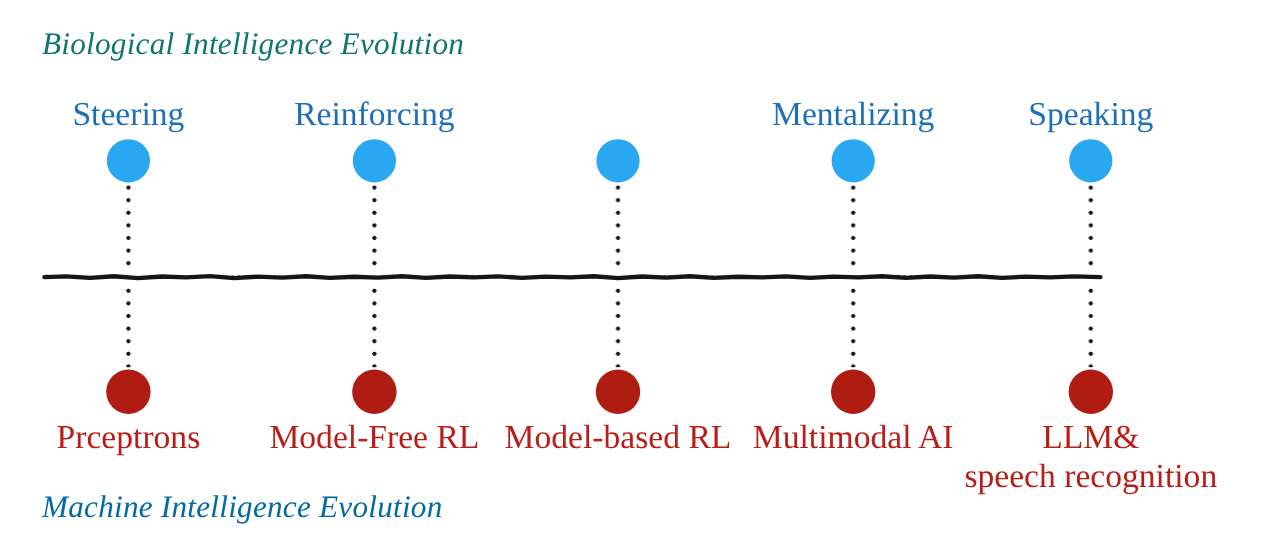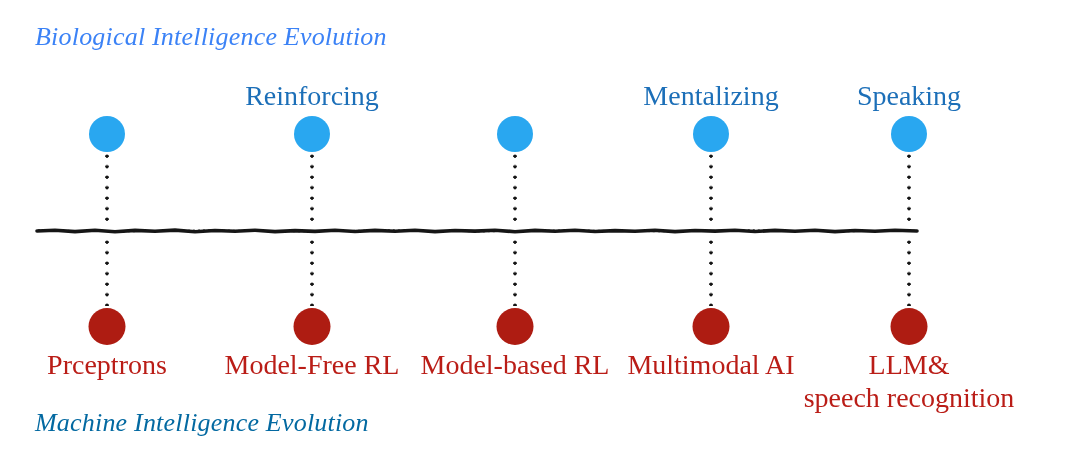--- a/index.html
+++ b/index.html
@@ -10,21 +10,21 @@
     overflow:hidden;
     font-family:"Liberation Serif","DejaVu Serif",serif;
   }
   .title{
     position:absolute;
     font-style:italic;
     font-size:26px;
     letter-spacing:0.2px;
     white-space:nowrap;
   }
-  .title-top{left:35px;top:22px;color:#3b82f6;}
+  .title-top{left:35px;top:22px;color:#0f766e;}
   .title-bottom{left:35px;top:408px;color:#0369a1;}
 
   .colitem{position:absolute;transform:translateX(-50%);}
 
   .top-label{
     top:80px;
     color:#1c6fb8;
     font-size:28px;
     white-space:nowrap;
   }
@@ -81,20 +81,21 @@
 <div id="canvas">
 
   <div class="title title-top">Biological Intelligence Evolution</div>
   <div class="title title-bottom">Machine Intelligence Evolution</div>
 
   <svg class="timeline-svg" viewBox="0 0 1065 453" xmlns="http://www.w3.org/2000/svg">
     <path d="M37,231 L55,230.3 L75,231.6 L95,230.2 L115,231.8 L135,230.4 L155,231.2 L175,230.1 L195,231.7 L215,230.5 L235,231.3 L255,230.2 L275,231.6 L295,230.6 L315,231.4 L335,230.2 L355,231.5 L375,230.4 L395,231.2 L415,230.3 L435,231.6 L455,230.5 L475,231.1 L495,230.2 L515,231.7 L535,230.4 L555,231.3 L575,230.2 L595,231.5 L615,230.6 L635,231.2 L655,230.3 L675,231.6 L695,230.5 L715,231.1 L735,230.2 L755,231.5 L775,230.4 L795,231.3 L815,230.2 L835,231.6 L855,230.5 L875,231.2 L895,230.3 L917,231" fill="none" stroke="#161616" stroke-width="3.6" stroke-linecap="round"></path>
     <path d="M38,229.6 L120,231.9 L210,229.7 L300,231.8 L390,229.6 L480,231.9 L570,229.7 L660,231.8 L750,229.6 L840,231.9 L916,230.2" fill="none" stroke="#161616" stroke-width="1.2" stroke-dasharray="2 3" opacity="0.65"></path>
   </svg>
 
+  <div class="colitem top-label c1">Steering</div>
   <div class="colitem node node-blue c1"></div>
   <div class="colitem vdots vdots-top c1"></div>
   <div class="colitem vdots vdots-bottom c1"></div>
   <div class="colitem node node-red c1"></div>
   <div class="colitem bottom-label c1">Prceptrons</div>
 
   <div class="colitem top-label c2">Reinforcing</div>
   <div class="colitem node node-blue c2"></div>
   <div class="colitem vdots vdots-top c2"></div>
   <div class="colitem vdots vdots-bottom c2"></div>

